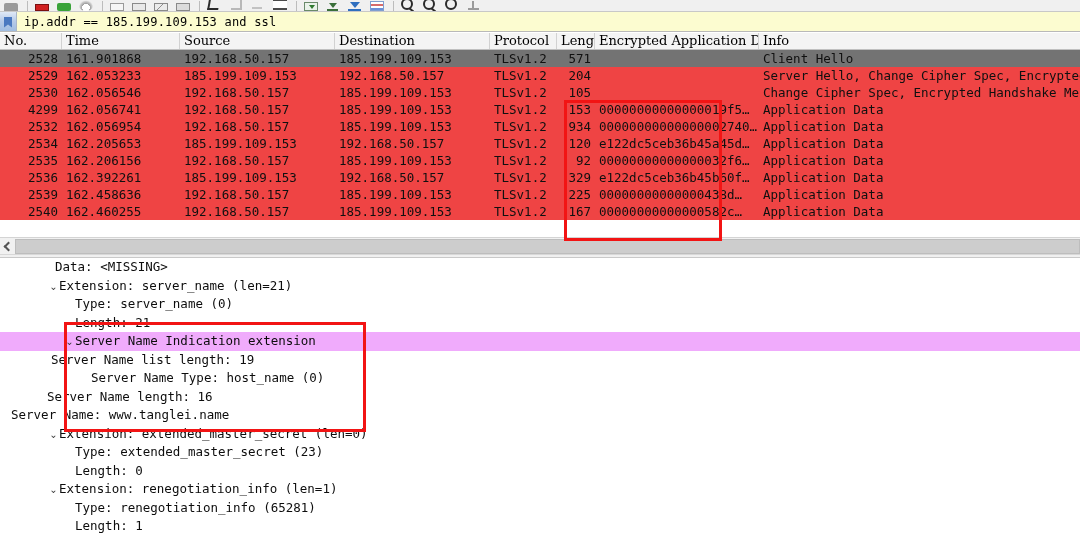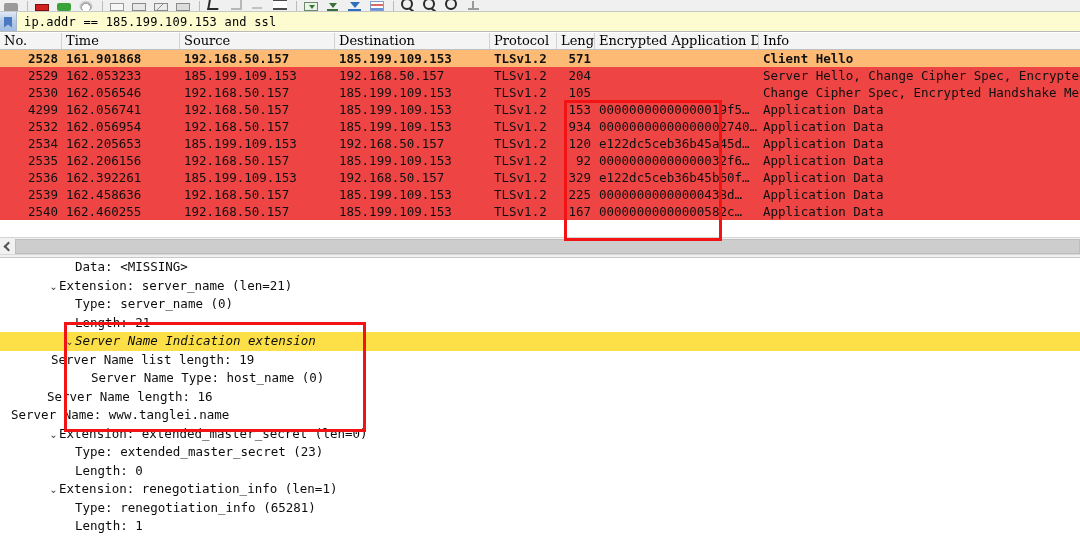--- a/index.html
+++ b/index.html
@@ -184,21 +184,21 @@
   .row {
     display: flex;
     height: 17px;
     line-height: 17px;
     font-family: "DejaVu Sans Mono", monospace;
     font-size: 12.5px;
     color: #101010;
     box-sizing: border-box;
     white-space: nowrap;
   }
-  .row.selected { background: #fdba74; font-weight: bold; }
+  .row.selected { background: #737373; }
   .row.normal   { background: #ef4444; }
   .cell {
     box-sizing: border-box;
     overflow: hidden;
     white-space: nowrap;
     flex: 0 0 auto;
     padding-left: 4px;
   }
   .cell.num  { text-align: right; padding-right: 4px; padding-left: 0; }
 
@@ -268,21 +268,21 @@
   }
   .drow {
     height: 18.5px;
     line-height: 18.5px;
     font-family: "DejaVu Sans Mono", monospace;
     font-size: 12.5px;
     color: #0d0d0d;
     white-space: nowrap;
     position: relative;
   }
-  .drow.highlight { background: #fde047; font-style: italic; }
+  .drow.highlight { background: #f0abfc; }
   .twisty {
     display: inline-block;
     width: 11px;
     text-align: center;
     color: #3c3c3c;
     font-size: 10px;
     font-family: "DejaVu Sans", sans-serif;
   }
   .twisty.blank { color: transparent; }
   .dlabel { display: inline-block; }
@@ -462,21 +462,21 @@
 
 <div id="plist-scroll">
   <div id="plist-scroll-left"></div>
   <div id="plist-scroll-thumb"></div>
 </div>
 
 <div id="pane-splitter"></div>
 
 <div id="detail-pane">
   <div id="detail-body">
-      <div class="drow" style="padding-left: 64px;"><span class="twisty blank">&nbsp;</span><span class="dlabel">Data: &lt;MISSING&gt;</span></div>
+      <div class="drow" style="padding-left: 44px;"><span class="twisty blank">&nbsp;</span><span class="dlabel">Data: &lt;MISSING&gt;</span></div>
       <div class="drow" style="padding-left: 48px;"><span class="twisty">⌄</span><span class="dlabel">Extension: server_name (len=21)</span></div>
       <div class="drow" style="padding-left: 64px;"><span class="twisty blank">&nbsp;</span><span class="dlabel">Type: server_name (0)</span></div>
       <div class="drow" style="padding-left: 64px;"><span class="twisty blank">&nbsp;</span><span class="dlabel">Length: 21</span></div>
       <div class="drow highlight" style="padding-left: 64px;"><span class="twisty">⌄</span><span class="dlabel">Server Name Indication extension</span></div>
       <div class="drow" style="padding-left: 40px;"><span class="twisty blank">&nbsp;</span><span class="dlabel">Server Name list length: 19</span></div>
       <div class="drow" style="padding-left: 80px;"><span class="twisty blank">&nbsp;</span><span class="dlabel">Server Name Type: host_name (0)</span></div>
       <div class="drow" style="padding-left: 36px;"><span class="twisty blank">&nbsp;</span><span class="dlabel">Server Name length: 16</span></div>
       <div class="drow" style=""><span class="twisty blank">&nbsp;</span><span class="dlabel">Server Name: www.tanglei.name</span></div>
       <div class="drow" style="padding-left: 48px;"><span class="twisty">⌄</span><span class="dlabel">Extension: extended_master_secret (len=0)</span></div>
       <div class="drow" style="padding-left: 64px;"><span class="twisty blank">&nbsp;</span><span class="dlabel">Type: extended_master_secret (23)</span></div>

